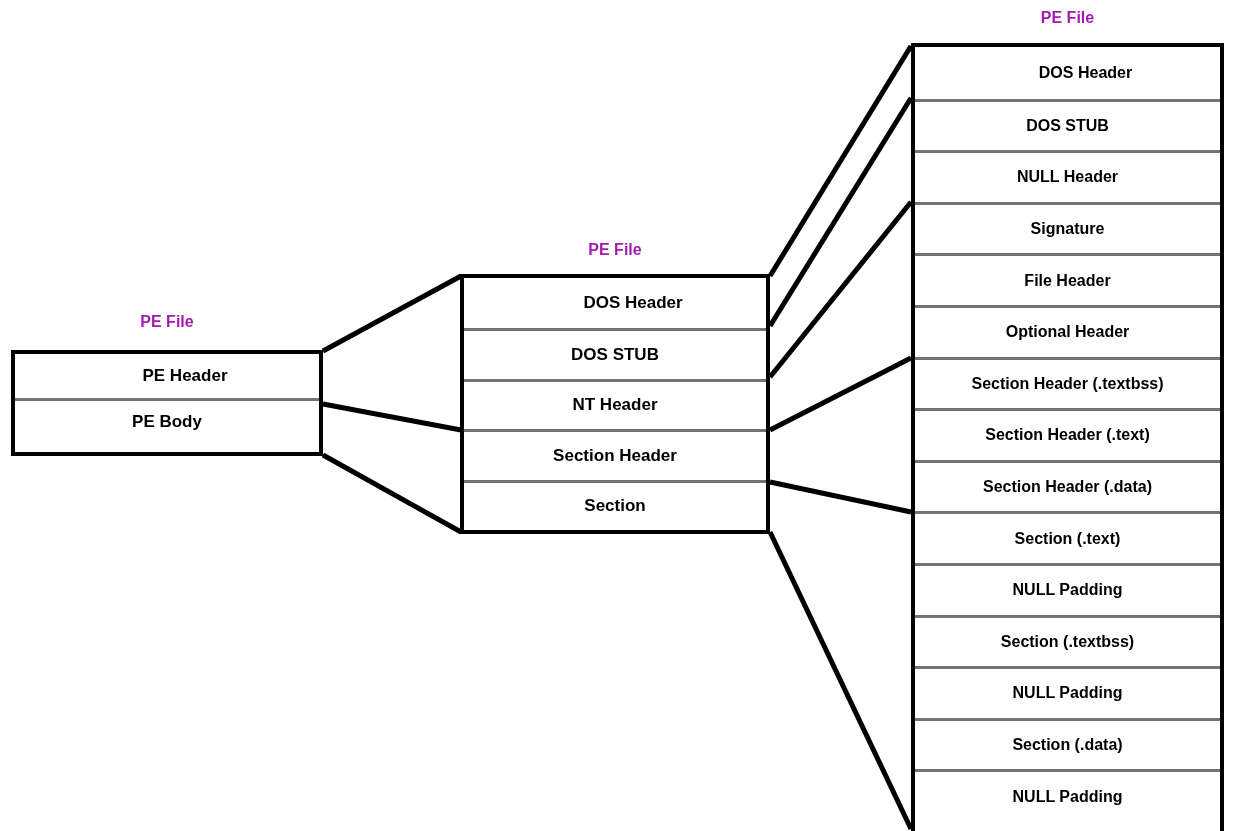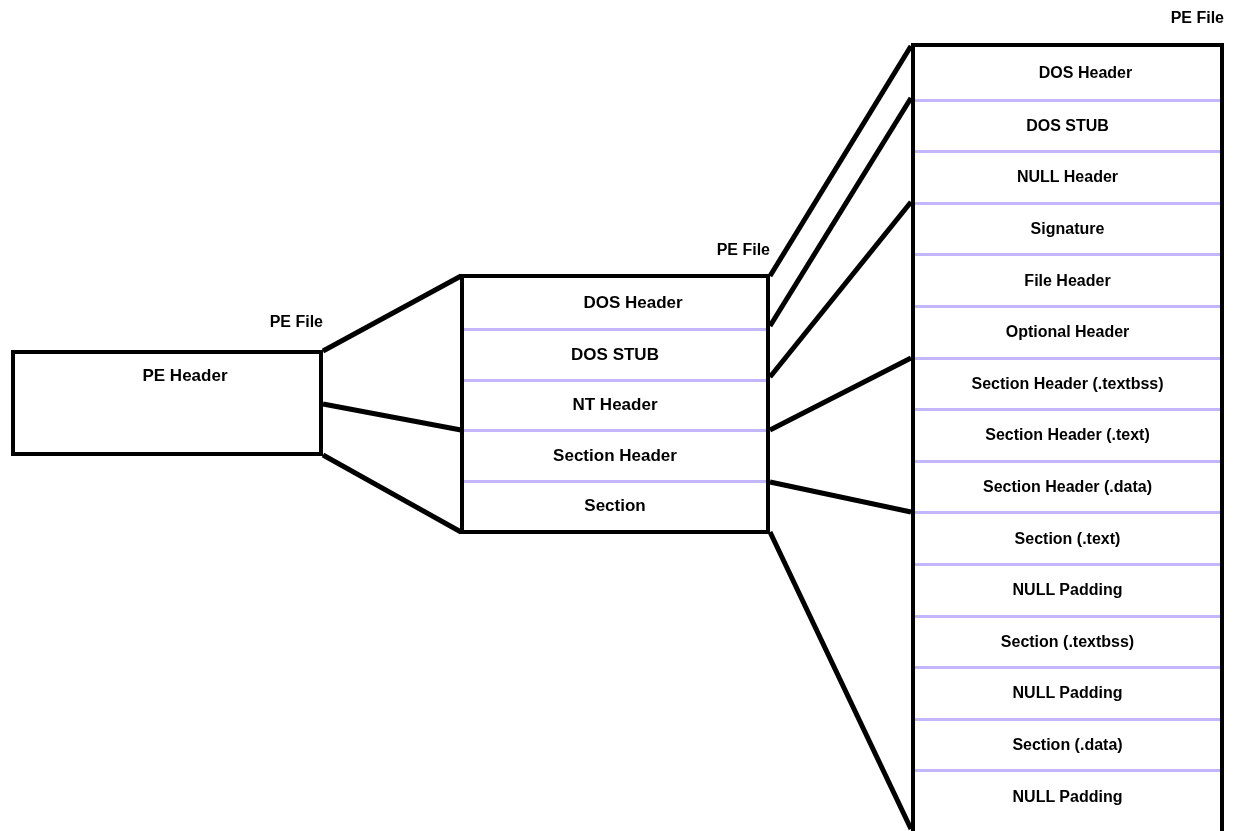--- a/index.html
+++ b/index.html
@@ -12,41 +12,41 @@
     width: 1236px;
     height: 831px;
     background: #ffffff;
     font-family: "Liberation Sans", sans-serif;
     overflow: hidden;
   }
   .col-title {
     position: absolute;
     font-weight: bold;
     font-size: 16px;
-    color: #000000;
-    text-align: right;
+    color: #a21caf;
+    text-align: center;
     white-space: nowrap;
     line-height: 20px;
   }
   .stack {
     position: absolute;
     border: 4px solid #000000;
     box-sizing: border-box;
     background: #ffffff;
   }
   .cell {
     position: relative;
     box-sizing: border-box;
     display: flex;
     align-items: center;
     justify-content: center;
     color: #000000;
     font-weight: bold;
     background: #ffffff;
-    border-top: 3px solid #c4b5fd;
+    border-top: 3px solid #737373;
     white-space: nowrap;
   }
   .cell:first-child {
     border-top: none;
     padding-left: 36px;
   }
   
   #left-stack {
     left: 11px;
     top: 350px;
@@ -128,20 +128,21 @@
 
       <line x1="770" y1="482" x2="911" y2="512"></line>
 
       <line x1="770" y1="532" x2="911" y2="829"></line>
     </g>
   </svg>
 
   <div class="col-title" id="left-title">PE File</div>
   <div class="stack" id="left-stack">
     <div class="cell">PE Header</div>
+    <div class="cell">PE Body</div>
   </div>
 
   <div class="col-title" id="mid-title">PE File</div>
   <div class="stack" id="mid-stack">
     <div class="cell">DOS Header</div>
     <div class="cell">DOS STUB</div>
     <div class="cell">NT Header</div>
     <div class="cell">Section Header</div>
     <div class="cell">Section</div>
   </div>

